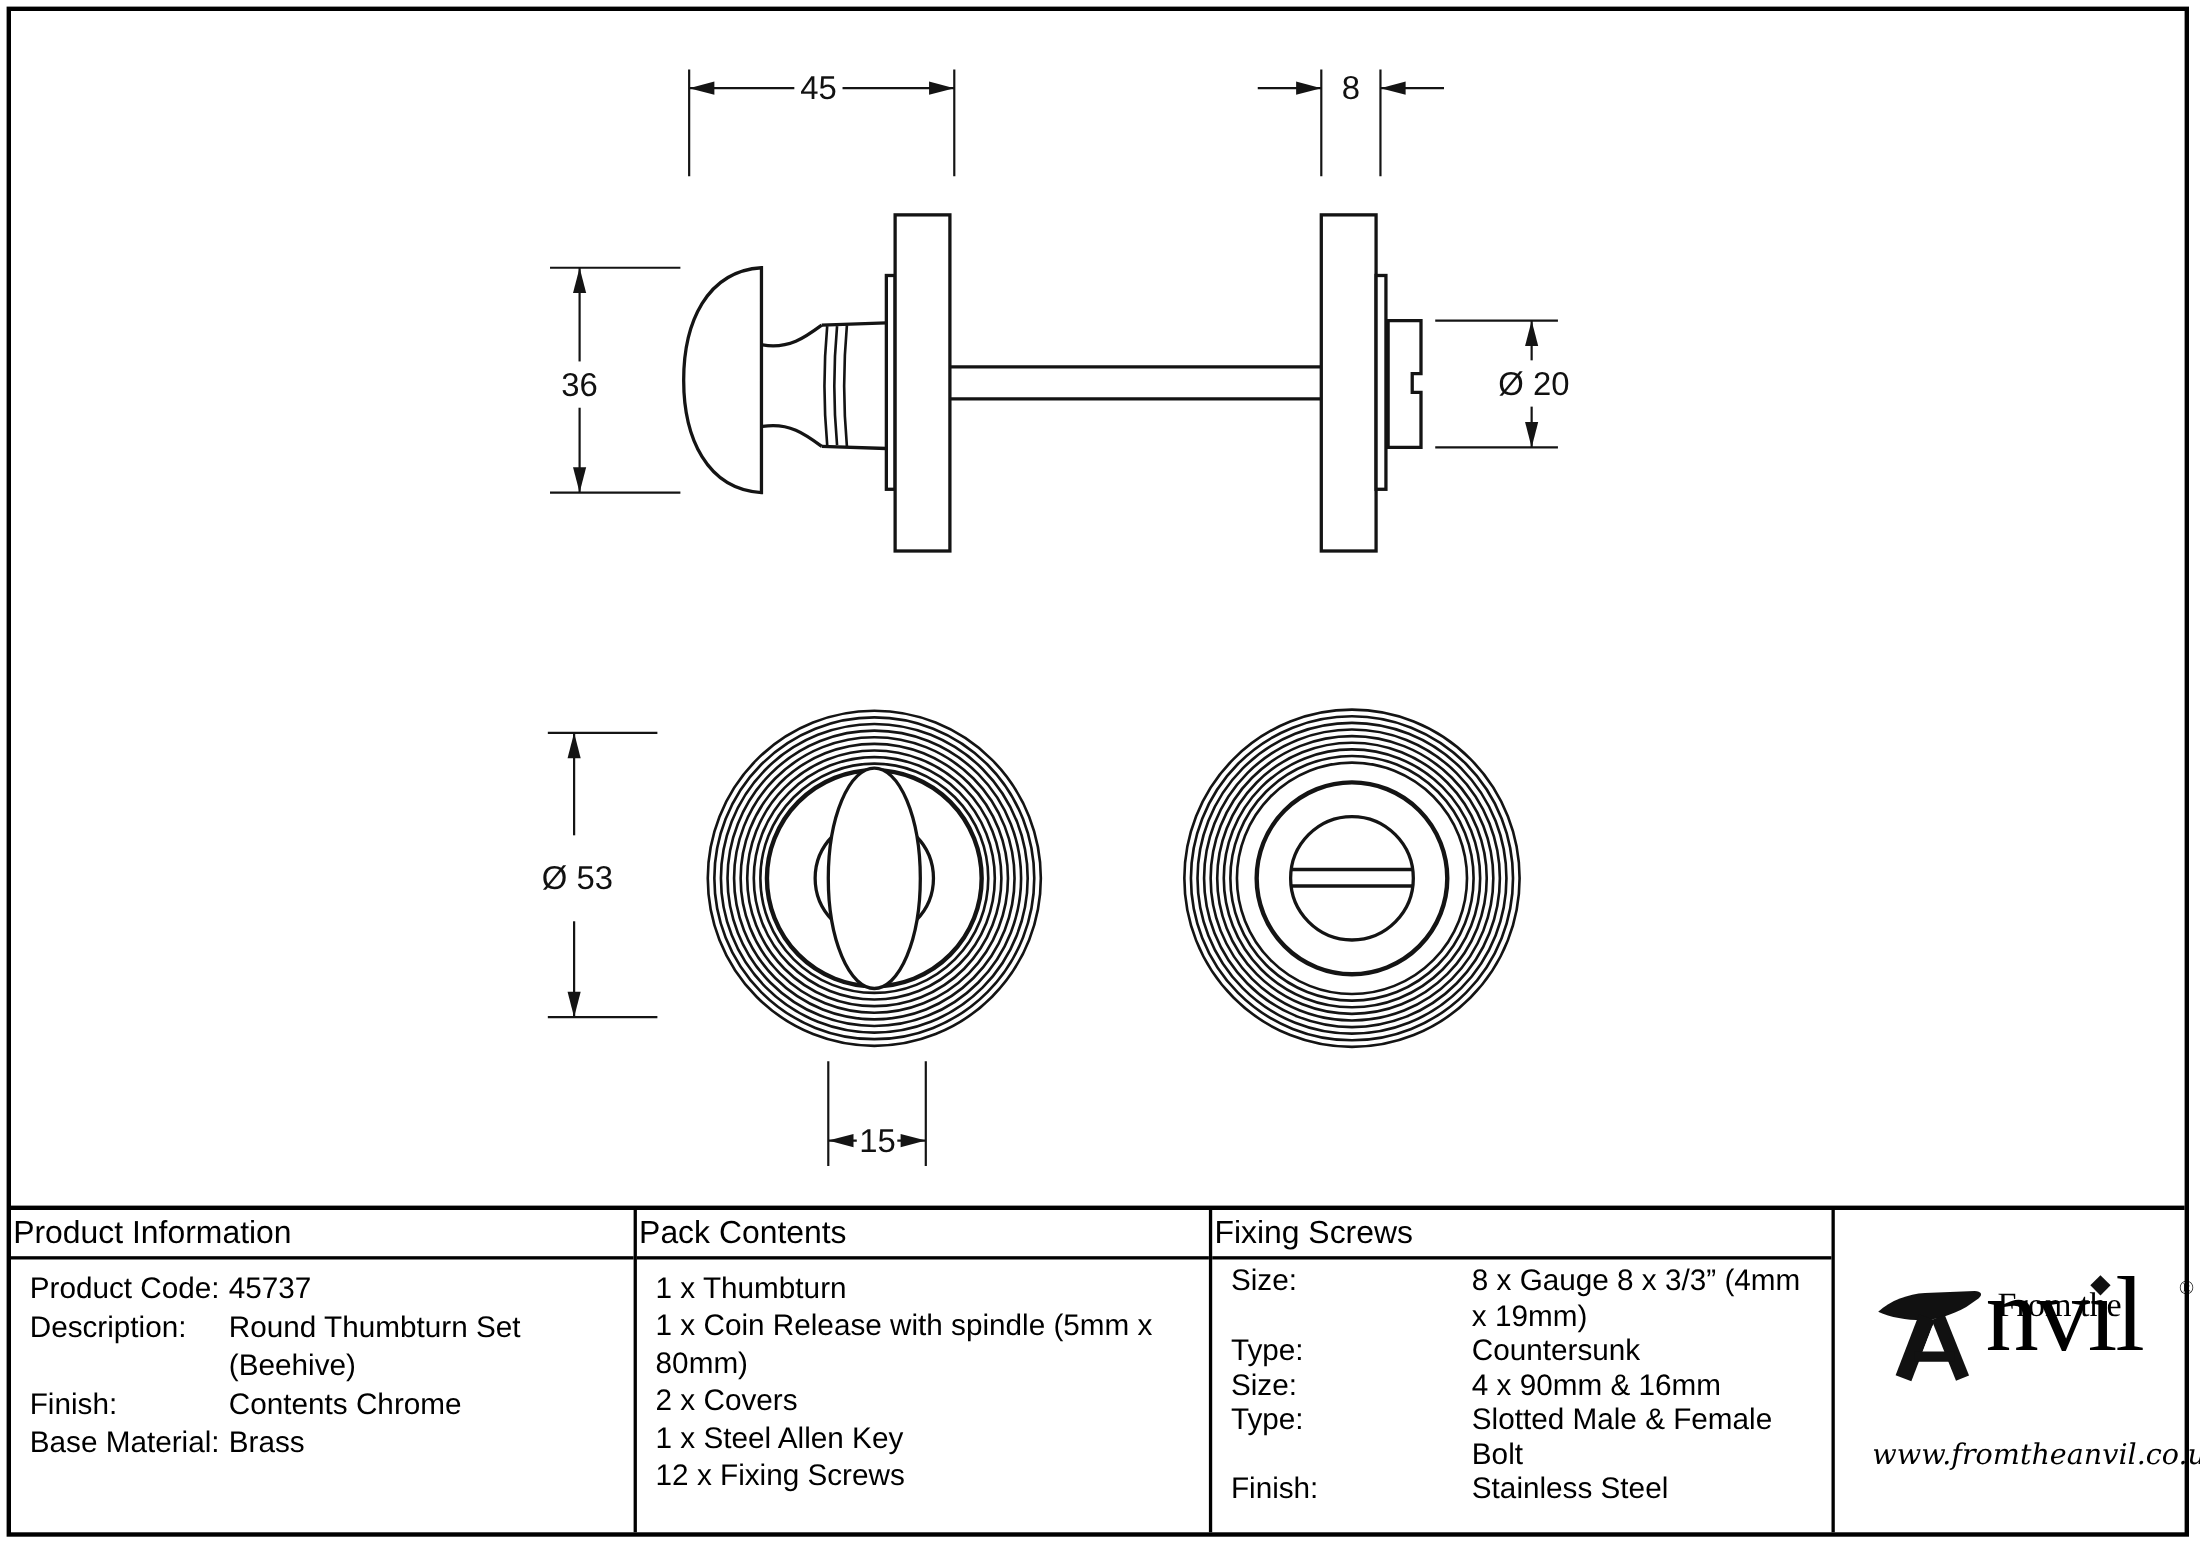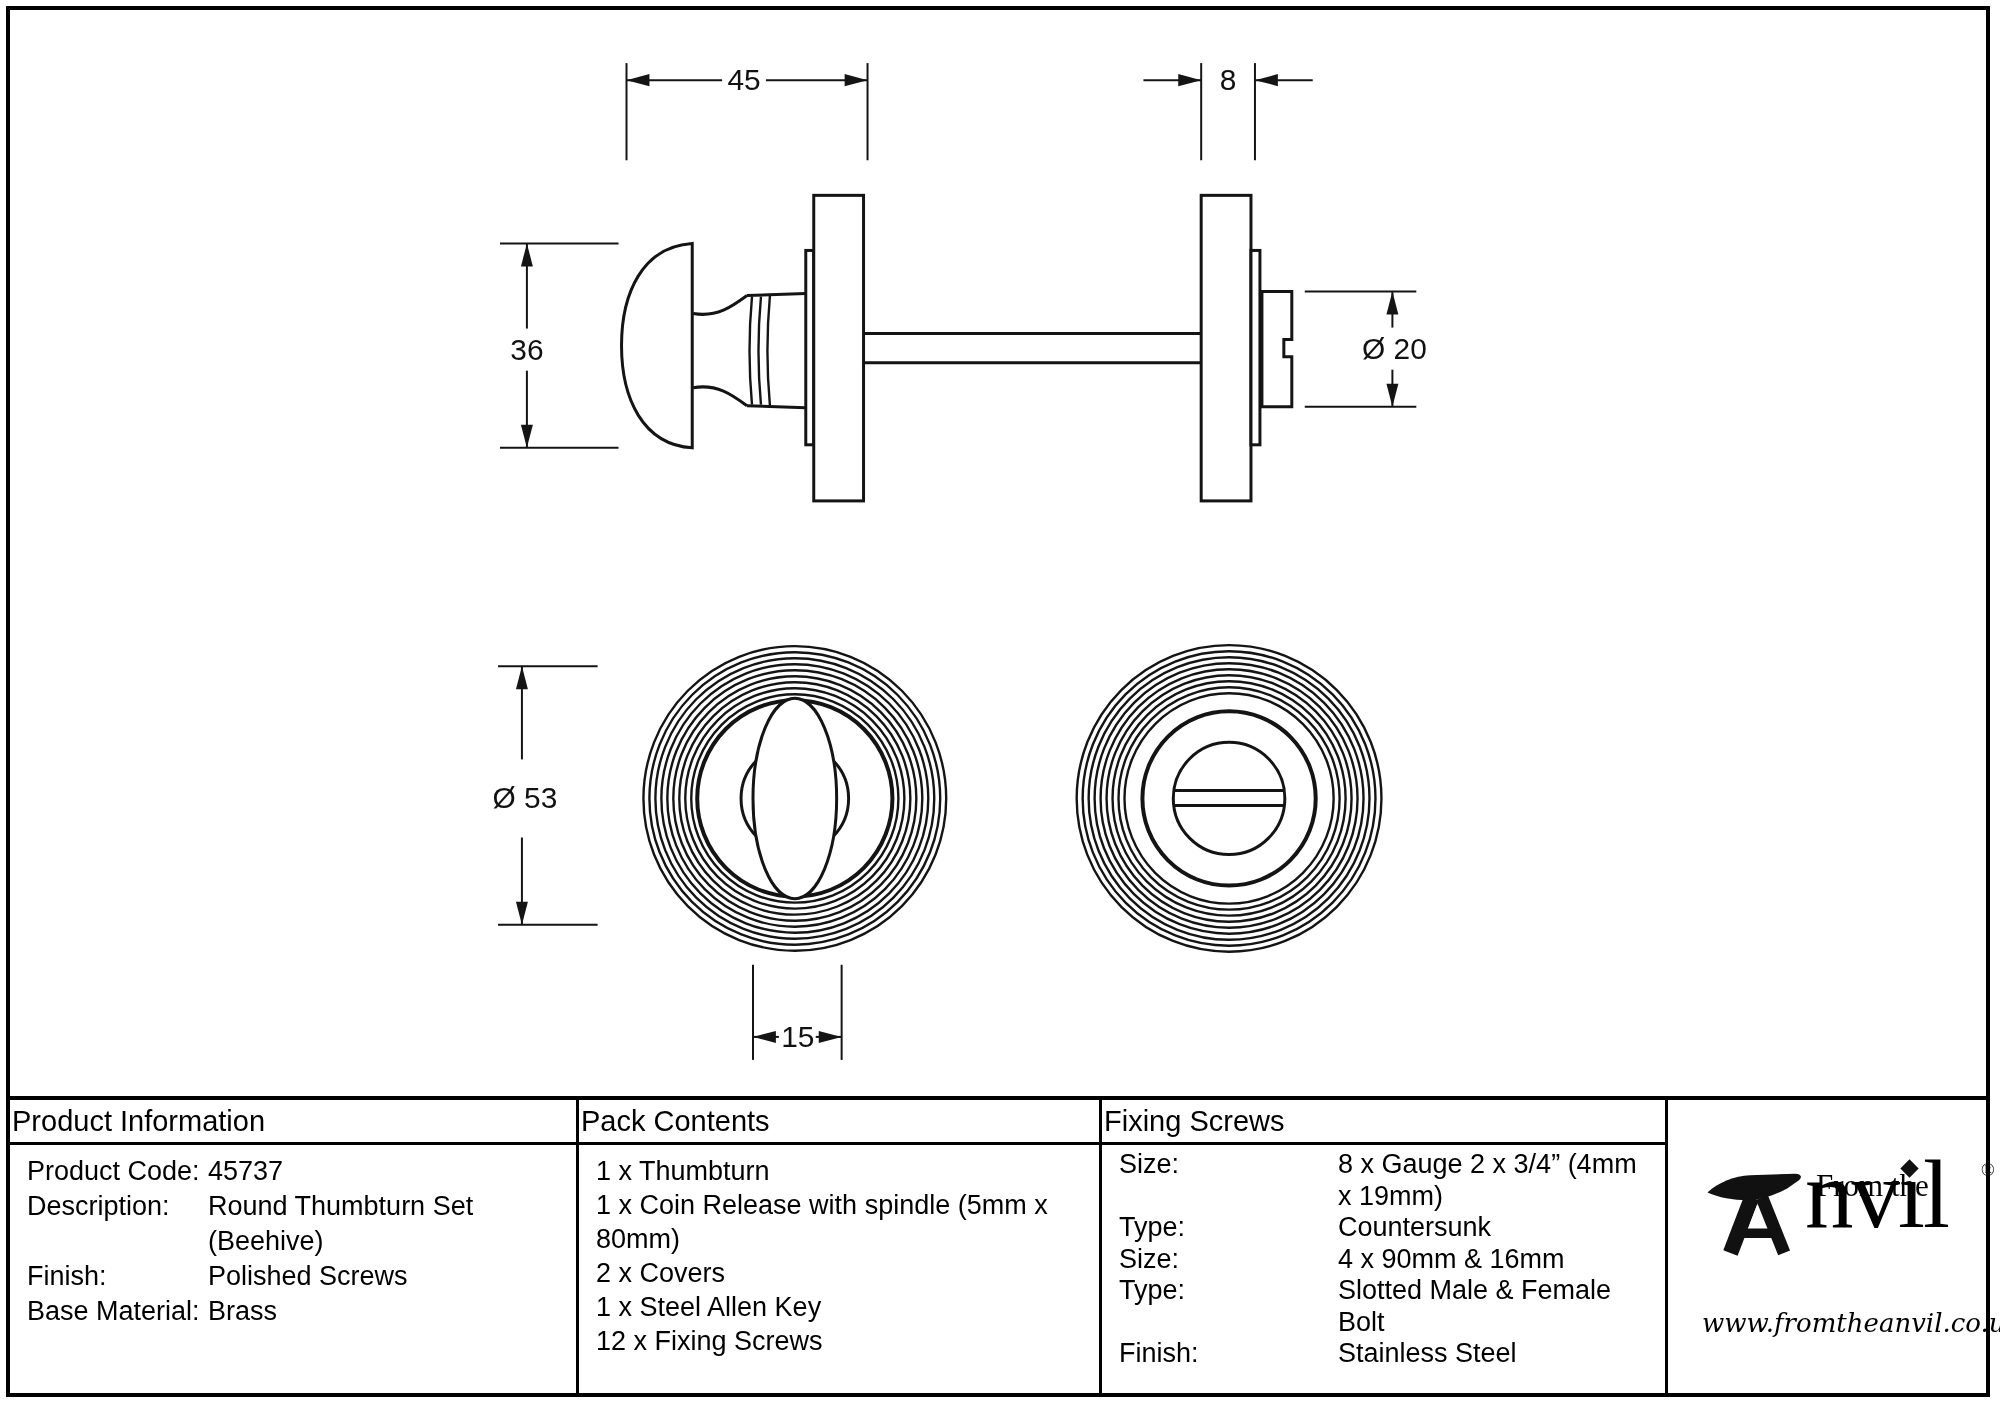--- a/index.html
+++ b/index.html
@@ -183,21 +183,21 @@
         <div class="kv">
           <span class="k">Product Code:</span>
           <span class="v">45737</span>
         </div>
         <div class="kv">
           <span class="k">Description:</span>
           <span class="v">Round Thumbturn Set (Beehive)</span>
         </div>
         <div class="kv">
           <span class="k">Finish:</span>
-          <span class="v">Polished Screws</span>
+          <span class="v">Contents Chrome</span>
         </div>
         <div class="kv">
           <span class="k">Base Material:</span>
           <span class="v">Brass</span>
         </div>
       </div>
     </div>
 
     <div class="col col-pack">
       <div class="col-header">Pack Contents</div>
@@ -208,21 +208,21 @@
         <div class="pack-item">1 x Steel Allen Key</div>
         <div class="pack-item">12 x Fixing Screws</div>
       </div>
     </div>
 
     <div class="col col-fixing">
       <div class="col-header">Fixing Screws</div>
       <div class="col-body">
         <div class="kv-f">
           <span class="k">Size:</span>
-          <span class="v">8 x Gauge 2 x 3/4” (4mm x 19mm)</span>
+          <span class="v">8 x Gauge 8 x 3/3” (4mm x 19mm)</span>
         </div>
         <div class="kv-f">
           <span class="k">Type:</span>
           <span class="v">Countersunk</span>
         </div>
         <div class="kv-f">
           <span class="k">Size:</span>
           <span class="v">4 x 90mm &amp; 16mm</span>
         </div>
         <div class="kv-f">

